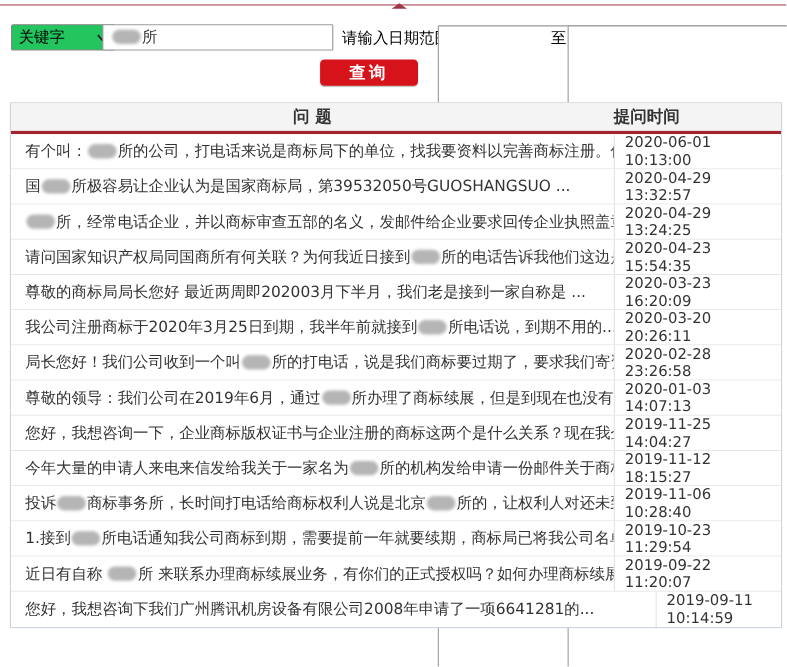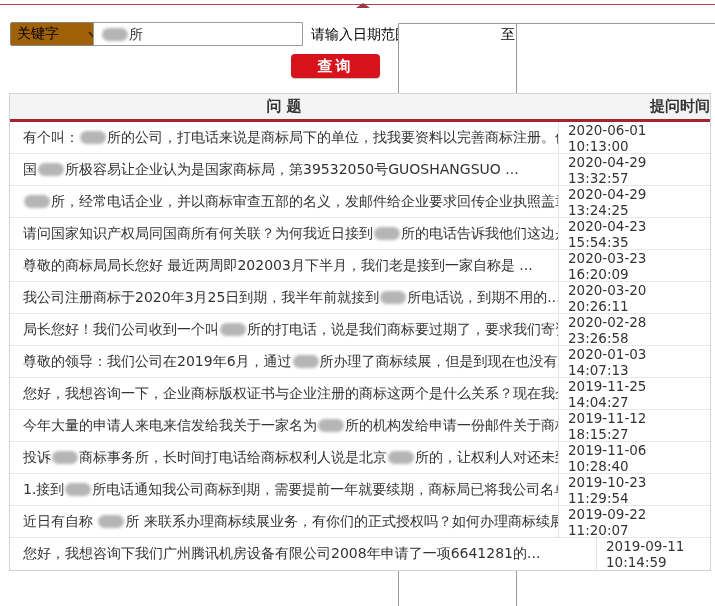--- a/index.html
+++ b/index.html
@@ -8,21 +8,21 @@
   .stage { position:relative; width:715px; height:606px; background:#fff; }
 
   
   .topline { position:absolute; left:0; top:4px; width:715px; height:1px; background:#a84a55; }
   .tab-pointer { position:absolute; left:356px; top:-1px; width:0; height:0;
                  border-left:7px solid transparent; border-right:7px solid transparent;
                  border-bottom:5px solid #9e3944; }
 
   
   .select { position:absolute; left:10px; top:22px; width:95px; height:24px;
-            border:1px solid #858585; background:#a16207; display:flex; align-items:center;
+            border:1px solid #858585; background:#22c55e; display:flex; align-items:center;
             justify-content:space-between; padding:0 6px; font-size:14px; color:#000;
             cursor:pointer; border-radius:2px; }
   .chev { width:10px; height:7px; flex:0 0 auto; }
   .search-wrap { position:absolute; left:93px; top:22px; width:210px; height:24px; }
   input.txt { width:100%; height:100%; border:1px solid #9a9a9a; padding:0 6px;
               font-size:14px; background:#fff; border-radius:1px;
               font-family:"DejaVu Sans","Liberation Sans",sans-serif; }
   .input-overlay { position:absolute; left:8px; top:4px; font-size:14px; color:#333;
                    pointer-events:none; line-height:16px; }
   .date-label { position:absolute; left:311px; top:26px; font-size:14px; color:#000; }
@@ -35,21 +35,21 @@
          font-family:Liberation Sans, sans-serif;
          box-shadow:0 1px 1px rgba(0,0,0,.25); }
 
   
   .table { position:absolute; left:9px; top:93px; width:702px;
            border:1px solid #ccd3da; background:#fff; }
   .thead { display:flex; height:28px; background:#f4f4f4;
            border-bottom:3px solid #a3242f; align-items:center;
            font-weight:bold; font-size:15px; color:#333; }
   .th-q { width:548px; text-align:center; }
-  .th-t { flex:1; text-align:right;font-family:Liberation Serif, serif; }
+  .th-t { flex:1; text-align:left;font-family:Liberation Serif, serif; }
   .row { display:flex; height:32px; border-bottom:1px solid #e8e8e8;
          background:#fff; align-items:stretch; cursor:pointer; }
   .row:last-child { border-bottom:none;gap:38px; }
   .cell-q { width:548px; padding:0 10px 0 13px; font-size:14px; color:#333;
             white-space:nowrap; overflow:hidden; display:flex; align-items:center; }
   .cell-q > span { white-space:nowrap; }
   .cell-t { flex:1; border-left:1px solid #e3e3e3; padding-left:9px;
             font-size:13.5px; color:#333; display:flex; align-items:center; }
 
   

